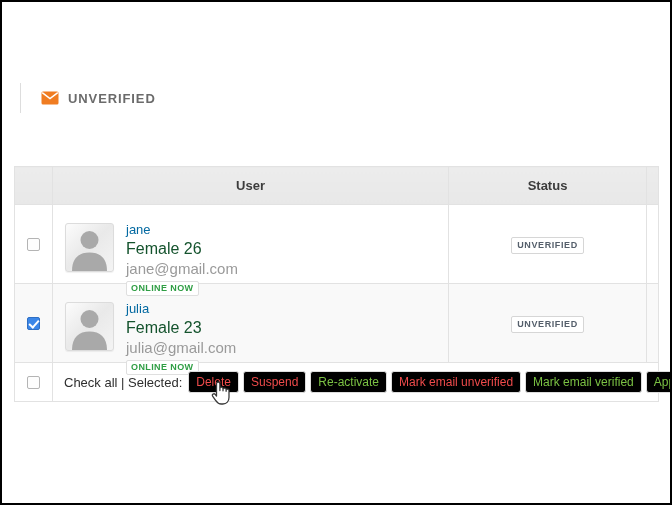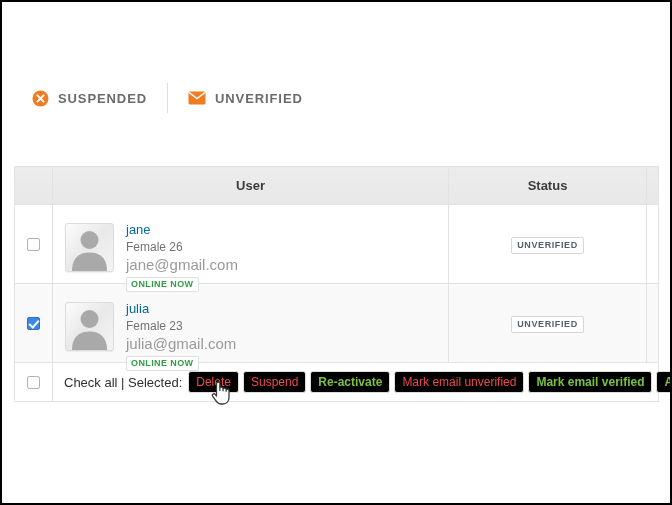--- a/index.html
+++ b/index.html
@@ -134,22 +134,22 @@
     flex-direction: column;
     line-height: 1;
   }
   .u-name {
     font-size: 13px;
     color: #0369a1;
     margin-bottom: 5px;
     cursor: pointer;
   }
   .u-sub {
-    font-size: 12px;
-    color: #737373;
+    font-size: 16px;
+    color: #14532d;
     margin-bottom: 4px;
   }
   .u-email {
     font-size: 15px;
     color: #9a9a9a;
     margin-bottom: 5px;
   }
   .online-badge {
     display: inline-block;
     align-self: flex-start;
@@ -226,49 +226,40 @@
     font-family: "Liberation Sans", sans-serif;
     background: #000000;
     border: 1px solid #dddddd;
     border-radius: 3px;
     padding: 4px 7px;
     line-height: 1;
     cursor: pointer;
     white-space: nowrap;
   }
   .abtn.danger { color: #ef4b4b; }
-  .abtn.ok     { color: #7ac143; font-weight: bold; }
+  .abtn.ok     { color: #7ac143; }
 
   
   #hand-cursor {
     position: absolute;
     left: 208px;
     top: 378px;
     width: 22px;
     height: 26px;
     pointer-events: none;
   }
 </style>
 </head>
 <body>
 
 <div id="page-frame">
 
   <div id="tabs">
 
 
-    <div class="tab inactive">
-      <span class="icn">
-        <svg width="17" height="17" viewBox="0 0 17 17">
-          <circle cx="8.5" cy="8.5" r="8" fill="#f07c21"></circle>
-          <path d="M5.4 5.4 L11.6 11.6 M11.6 5.4 L5.4 11.6" stroke="#ffffff" stroke-width="2" stroke-linecap="round"></path>
-        </svg>
-      </span>
-      <span class="tab-label">SUSPENDED</span>
-    </div>
 
     <div class="tab-sep"></div>
 
     <div class="tab inactive">
       <span class="icn">
         <svg width="18" height="14" viewBox="0 0 18 14">
           <rect x="0.5" y="0.5" width="17" height="13" rx="1.5" fill="#f07c21"></rect>
           <path d="M1.2 1.6 L9 7.6 L16.8 1.6" fill="none" stroke="#ffffff" stroke-width="1.5"></path>
         </svg>
       </span>

